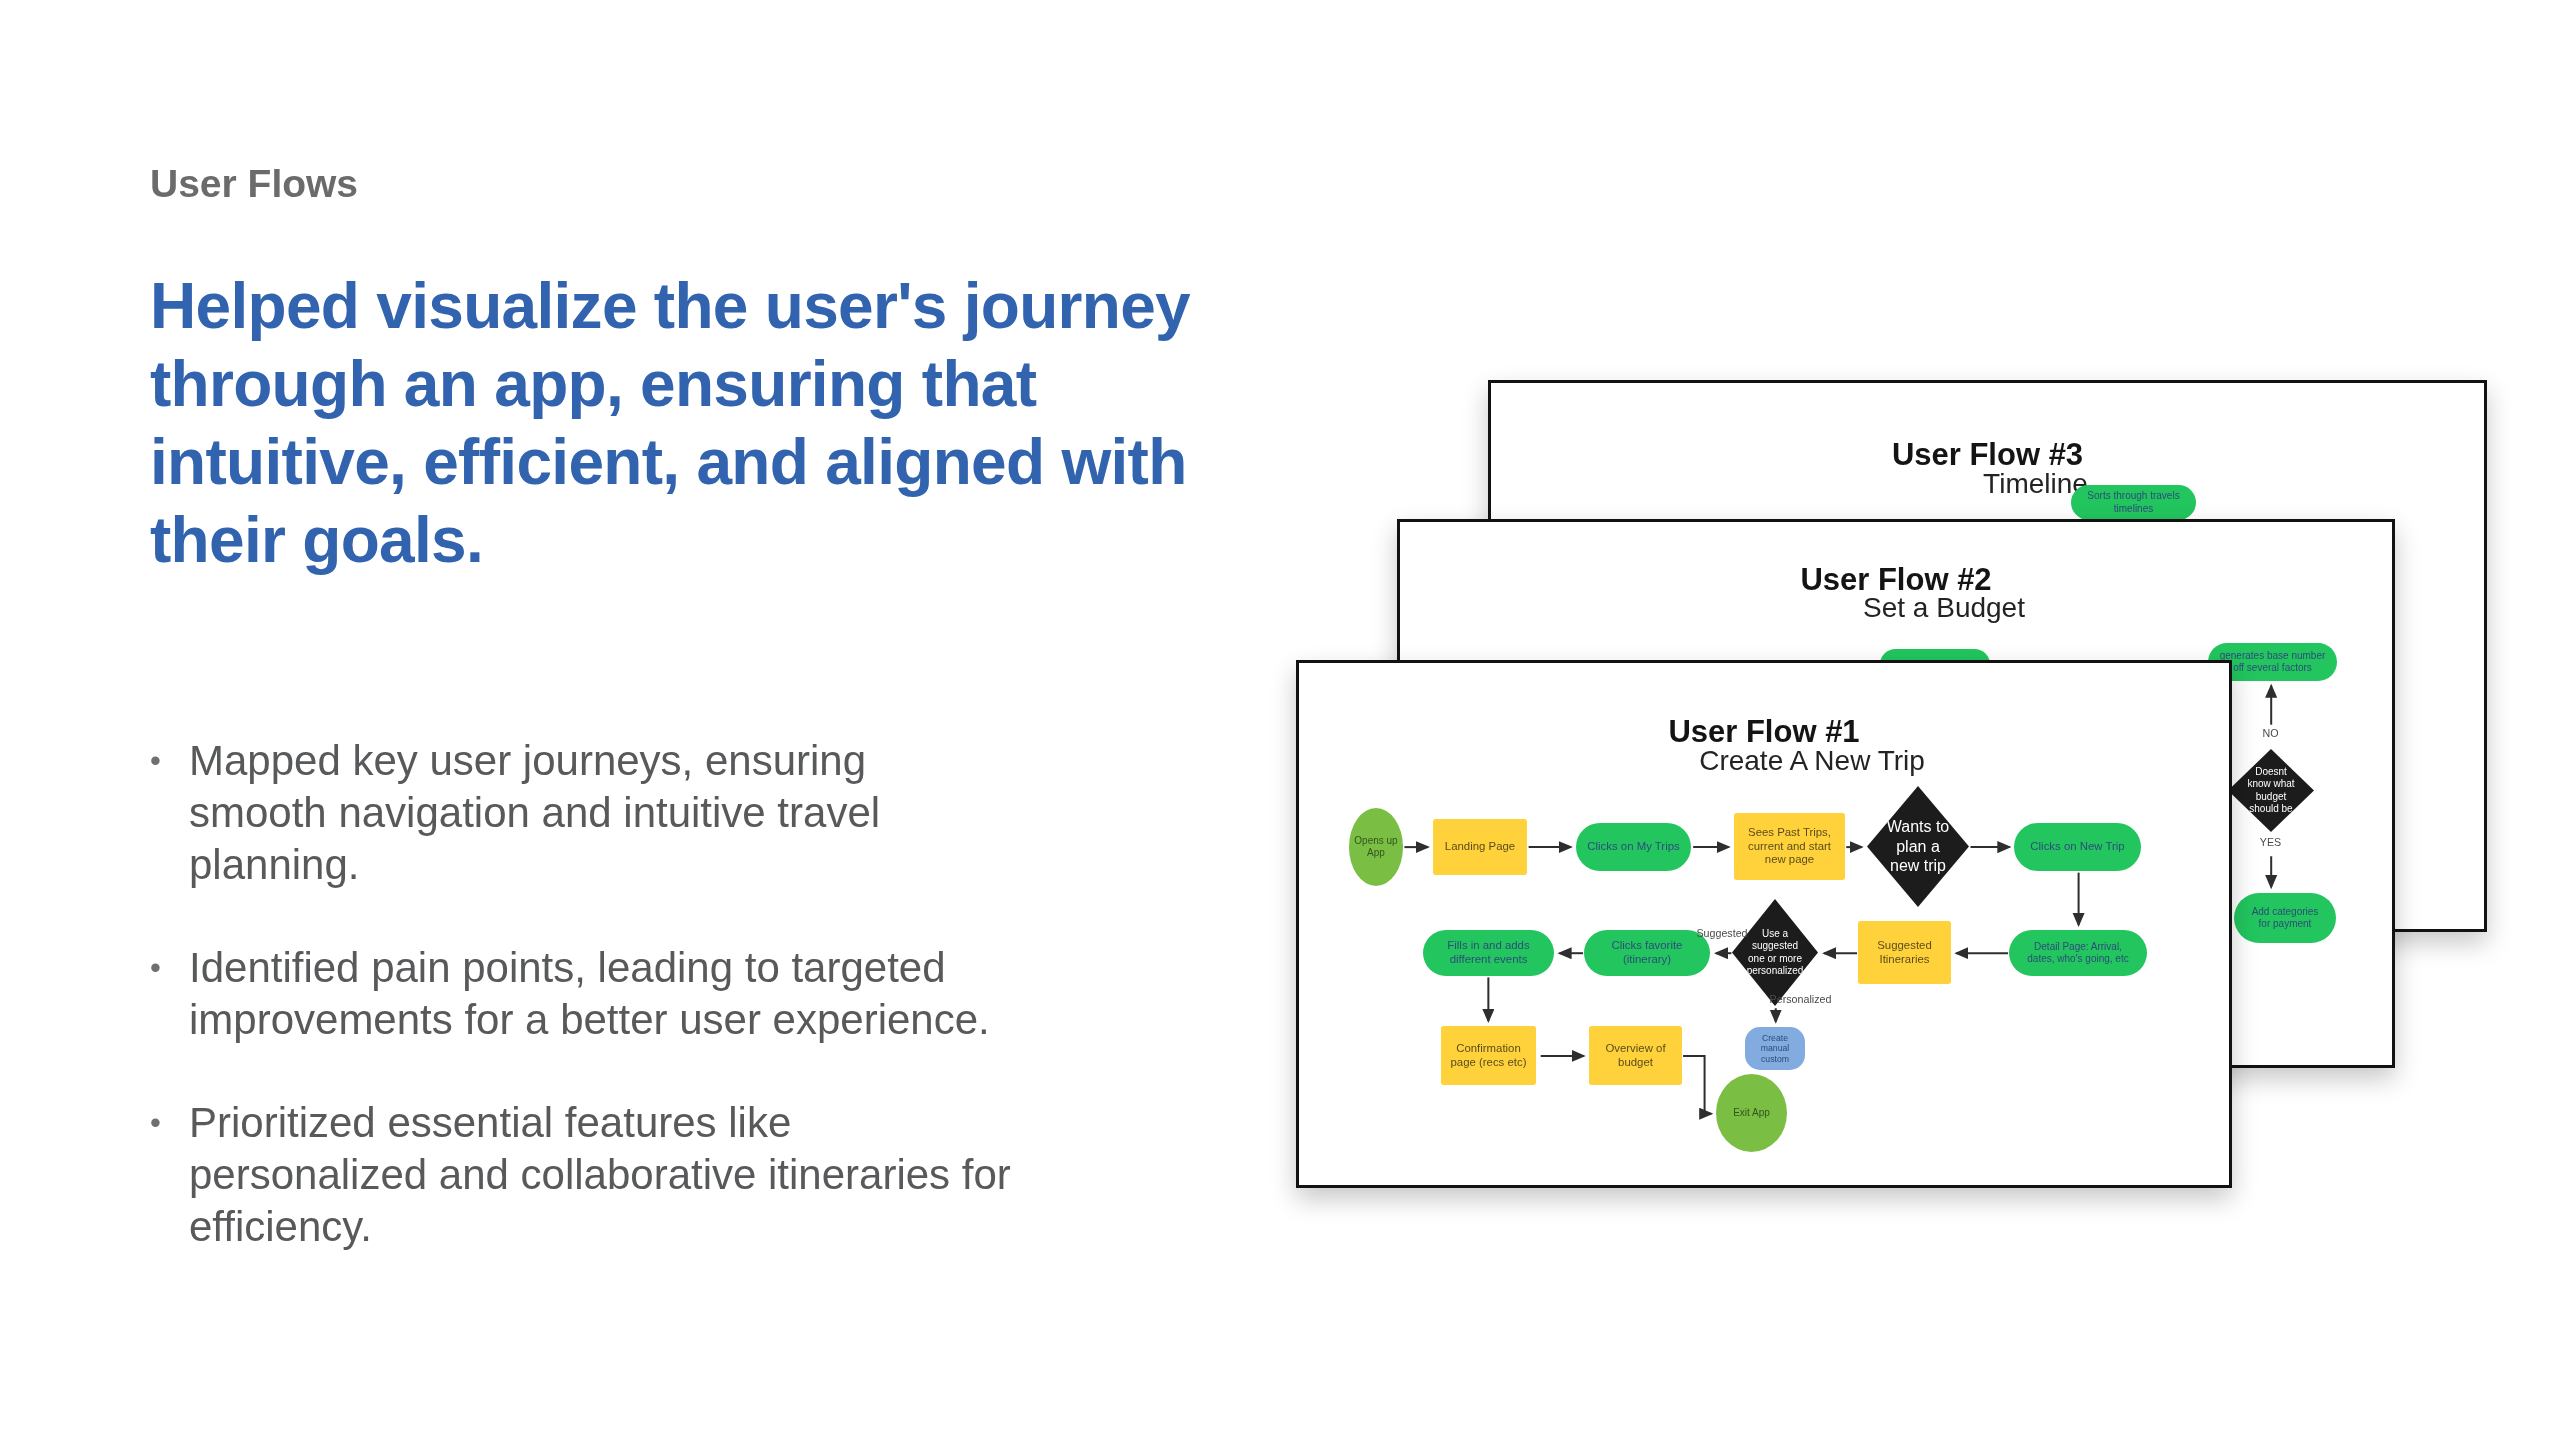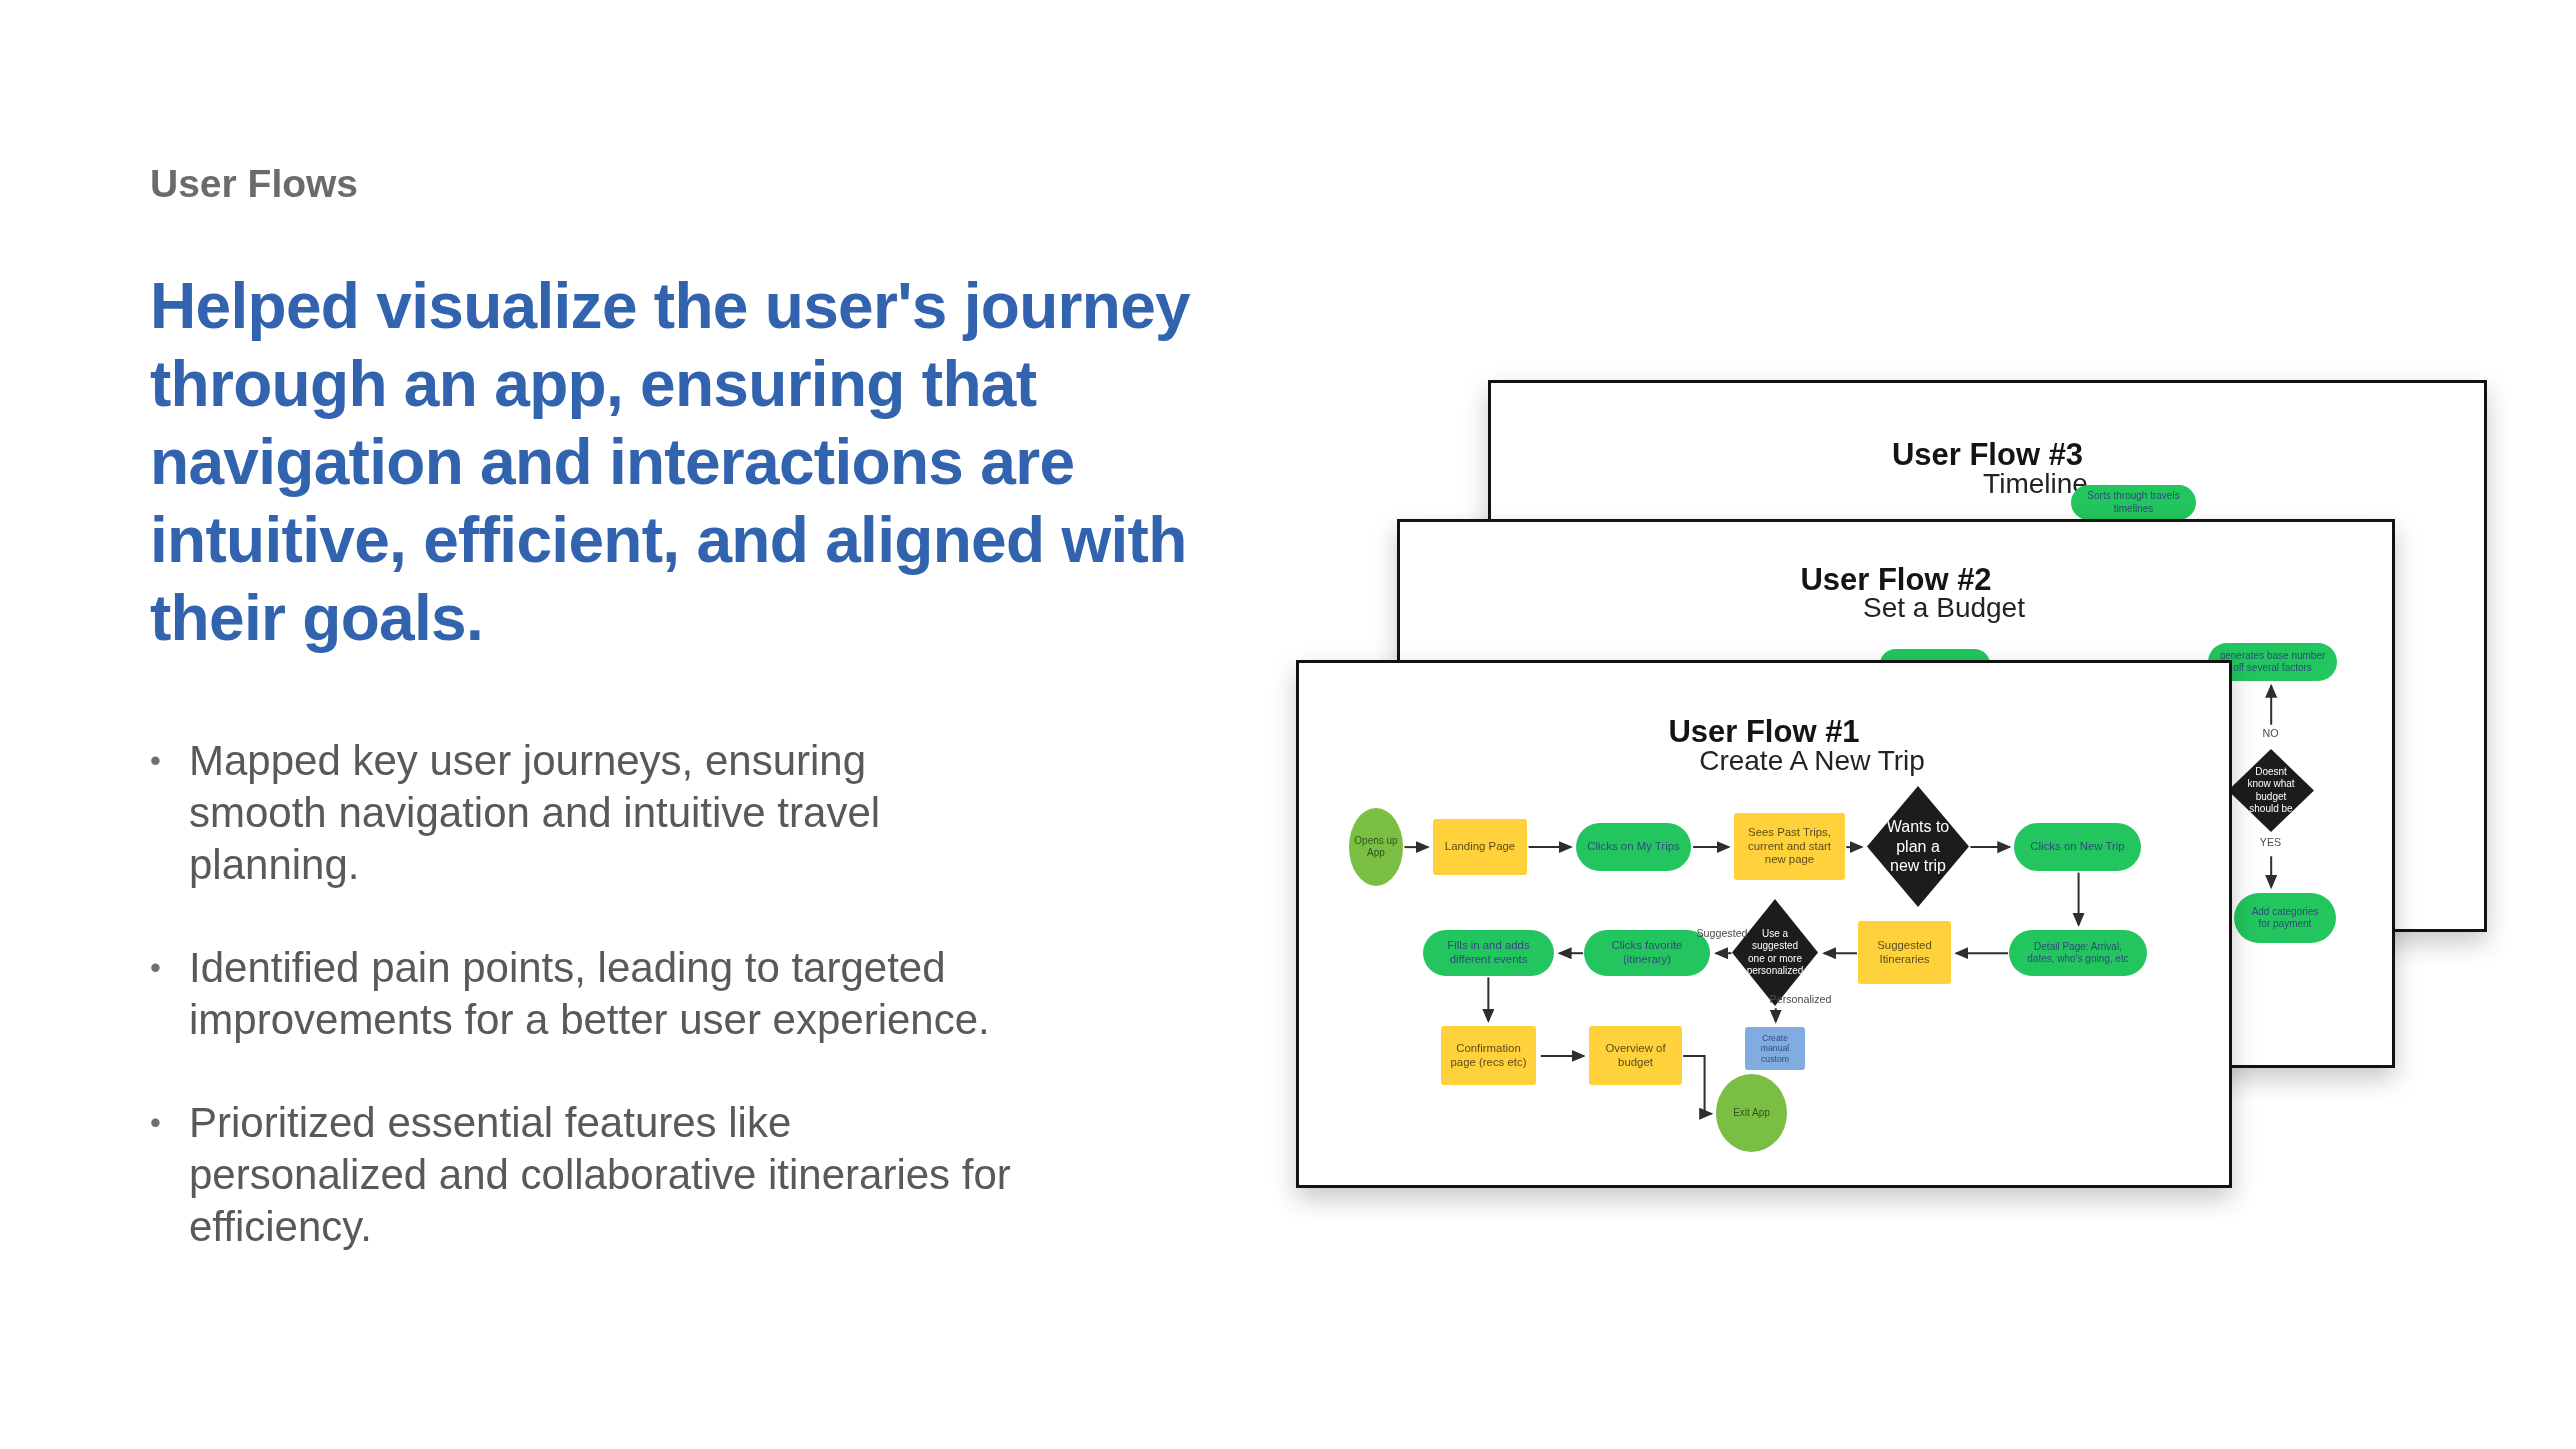--- a/index.html
+++ b/index.html
@@ -26,37 +26,36 @@
   .card-sub{position:absolute;left:0;width:100%;text-align:center;font-size:28px;font-weight:400;color:#232323;margin-left:48px;}
 
   
   .node{position:absolute;display:flex;align-items:center;justify-content:center;text-align:center;
         box-sizing:border-box;line-height:1.22;}
   .rect{background:#ffd23c;border-radius:2.7px;color:#5b4d1a;font-size:11.4px;padding:2.7px 6.7px;}
   .pill{background:#22c55e;border-radius:670px;color:#2e4d7b;font-size:11.4px;padding:2.7px 10.7px;}
   .oval{background:#7abf44;border-radius:50%;color:#33531f;font-size:10px;padding:4px;}
   .diamond{background:#1c1c1c;color:#ffffff;font-size:16px;padding:0 14.8px;
            clip-path:polygon(50% 0,100% 50%,50% 100%,0 50%);}
-  .mini{background:#82abdf;border-radius:3px;color:#2e4d7b;font-size:8.7px;padding:2.7px 5.4px;}
+  .mini{background:#82abdf;border-radius:15px;color:#2e4d7b;font-size:8.7px;padding:2.7px 5.4px;}
   .tiny{font-size:10px;}
   .elabel{position:absolute;font-size:10.7px;color:#4a4a4a;text-align:center;}
 
   .edges{position:absolute;left:0;top:0;width:100%;height:100%;pointer-events:none;}
 </style>
 </head>
 <body>
 
 <div class="canvas">
 
   <div class="kicker">User Flows</div>
 
   <div class="headline">
     <div>Helped visualize the user's journey</div>
     <div>through an app, ensuring that</div>
-    <div>navigation and interactions are</div>
     <div>intuitive, efficient, and aligned with</div>
     <div>their goals.</div>
   </div>
 
   <ul class="bullets">
     <li>
       <span class="dot">•</span>
       <span class="btxt">Mapped key user journeys, ensuring smooth navigation and intuitive travel planning.</span>
     </li>
     <li>

